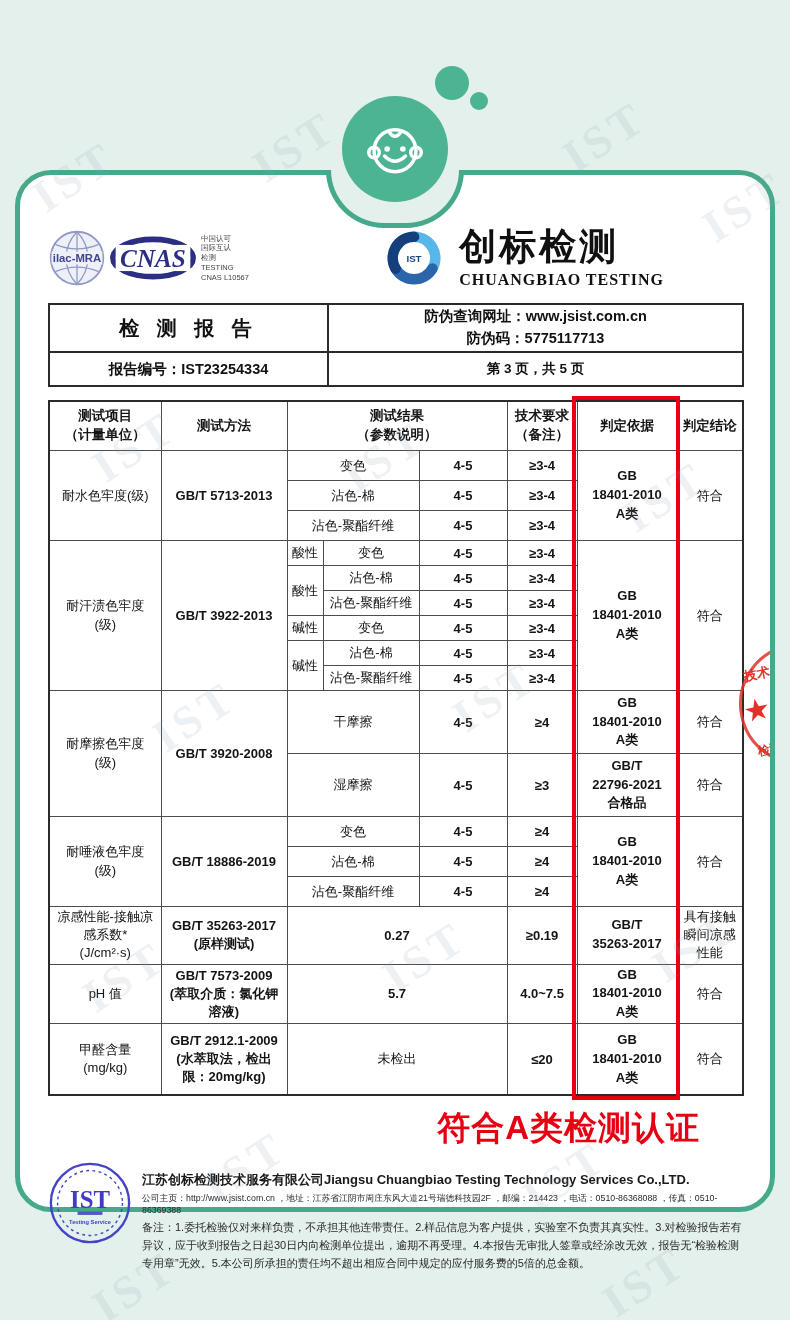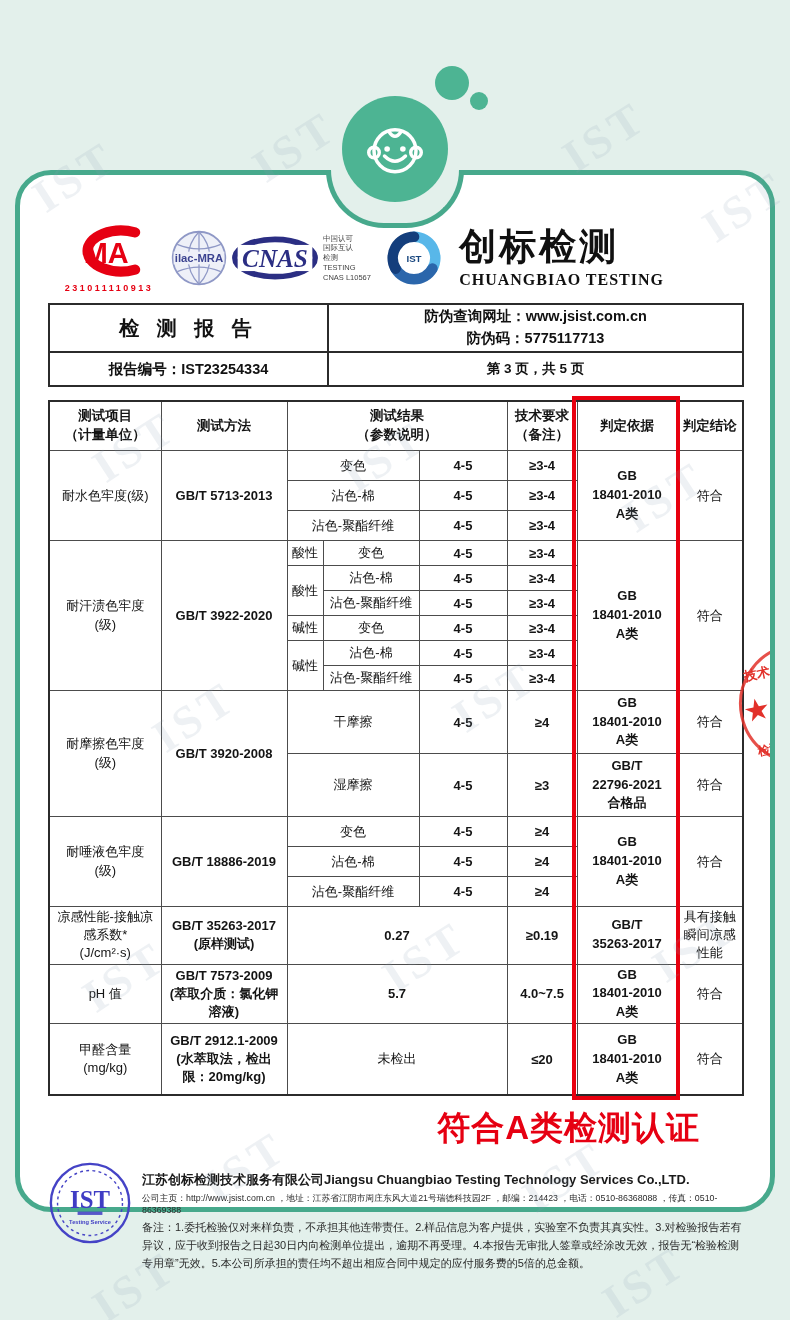--- a/index.html
+++ b/index.html
@@ -115,27 +115,20 @@
       <circle cx="49" cy="40" r="3.2" fill="#ffffff"></circle>
     </svg>
   </div>
 
   <div class="card">
     <div class="notch"></div>
 
     <div class="card-inner">
 
       <div class="logo-row">
-        <div class="cma-block">
-          <svg viewBox="0 0 120 58" width="114" height="54">
-            <path d="M88 9 A36 22 0 1 0 88 49" fill="none" stroke="#e60012" stroke-width="11" stroke-linecap="round"></path>
-            <text x="57" y="42" font-size="31" font-weight="bold" fill="#e60012" text-anchor="middle" font-family="Liberation Sans, sans-serif">MA</text>
-          </svg>
-          <div class="cma-number">231011110913</div>
-        </div>
         <svg viewBox="0 0 64 64" width="58" height="58">
           <circle cx="32" cy="32" r="29" fill="#eef0f8" stroke="#8f98c6" stroke-width="2"></circle>
           <g fill="none" stroke="#8f98c6" stroke-width="1.4">
             <path d="M32 3 C16 20 16 44 32 61"></path>
             <path d="M32 3 C48 20 48 44 32 61"></path>
             <line x1="32" y1="3" x2="32" y2="61"></line>
             <path d="M8 17 Q32 27 56 17"></path>
             <path d="M8 47 Q32 37 56 47"></path>
           </g>
           <rect x="4" y="25" width="56" height="14" fill="#eef0f8"></rect>
@@ -248,21 +241,21 @@
             <td colspan="2">沾色-聚酯纤维</td>
             <td class="val">4-5</td>
             <td class="req">≥3-4</td>
           </tr>
 
           <tr class="r24">
             <td rowspan="6">
               <span class="mline">耐汗渍色牢度</span>
                   <span class="mline">(级)</span>
                 </td>
-            <td rowspan="6" class="std">GB/T 3922-2020</td>
+            <td rowspan="6" class="std">GB/T 3922-2013</td>
             <td>酸性</td>
             <td>变色</td>
             <td class="val">4-5</td>
             <td class="req">≥3-4</td>
             <td rowspan="6" class="basis">
               <span>GB</span>
                   <span>18401-2010</span>
                   <span>A类</span>
                 </td>
             <td rowspan="6" class="concl">符合</td>

